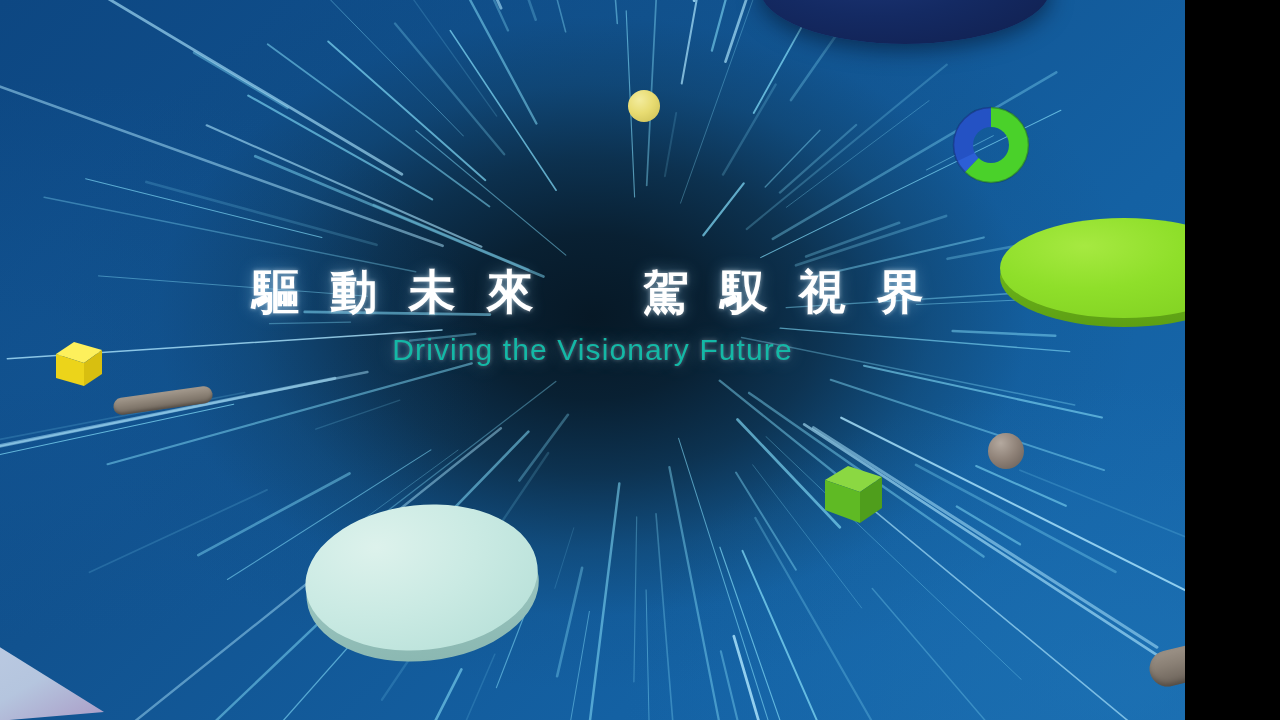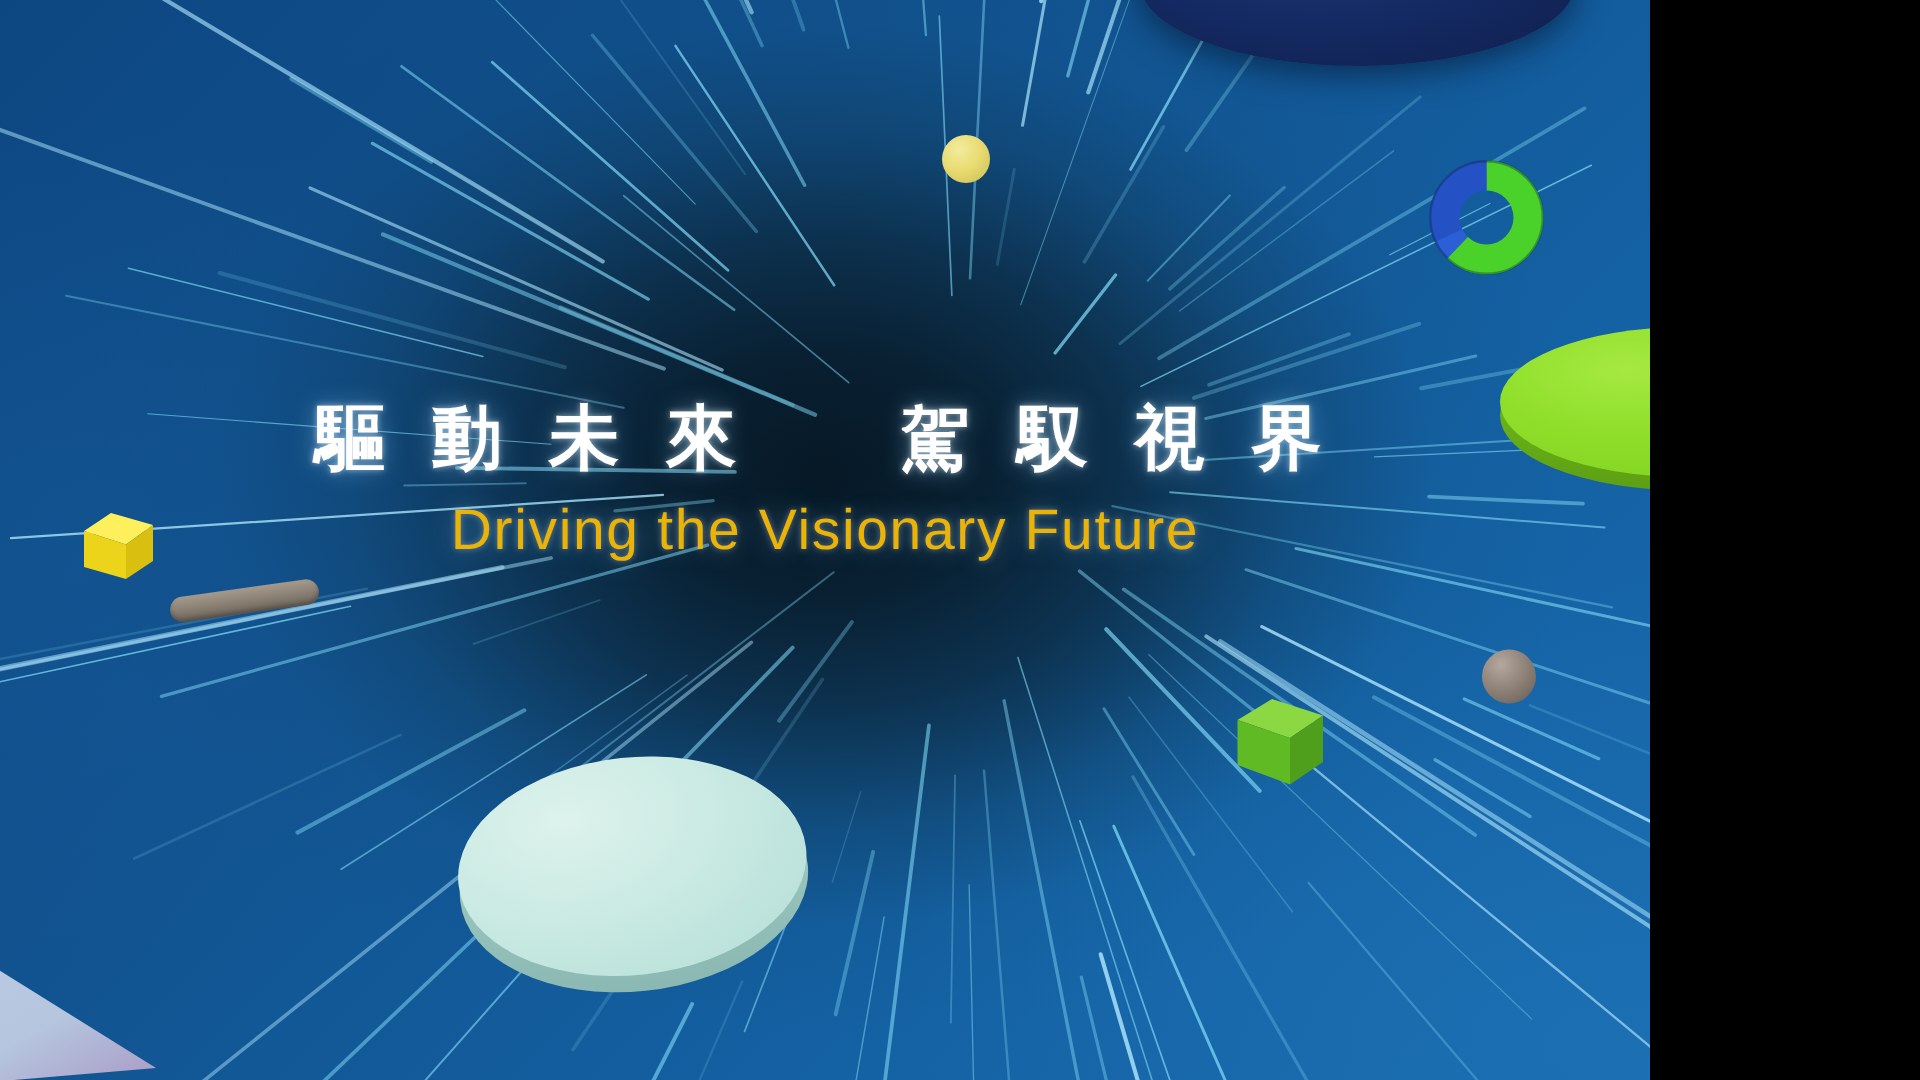--- a/index.html
+++ b/index.html
@@ -2,21 +2,21 @@
 <html><head>
 <meta charset="utf-8">
 <style>
   html, body {
     margin: 0;
     padding: 0;
     background: #000;
   }
   #stage {
     position: relative;
-    width: 1100px;
+    width: 1185px;
     height: 720px;
     overflow: hidden;
     font-family: "Liberation Sans", sans-serif;
     background: #0f4a86;
   }
 
   
   .bg-base {
     position: absolute;
     inset: 0;
@@ -127,22 +127,22 @@
     font-weight: 700;
     letter-spacing: 9px;
     line-height: 1.18;
     white-space: pre;
     text-shadow:
       0 0 16px rgba(150,215,255,0.45),
       0 0 4px rgba(255,255,255,0.55);
   }
   .title-en {
     margin-top: 14px;
-    color: #eab308;
-    font-size: 38px;
+    color: #14b8a6;
+    font-size: 30px;
     font-weight: 400;
     letter-spacing: 1.1px;
     text-shadow:
       0 0 18px rgba(150,215,255,0.40),
       0 0 4px rgba(255,255,255,0.35);
   }
 </style>
 </head>
 <body>
 

